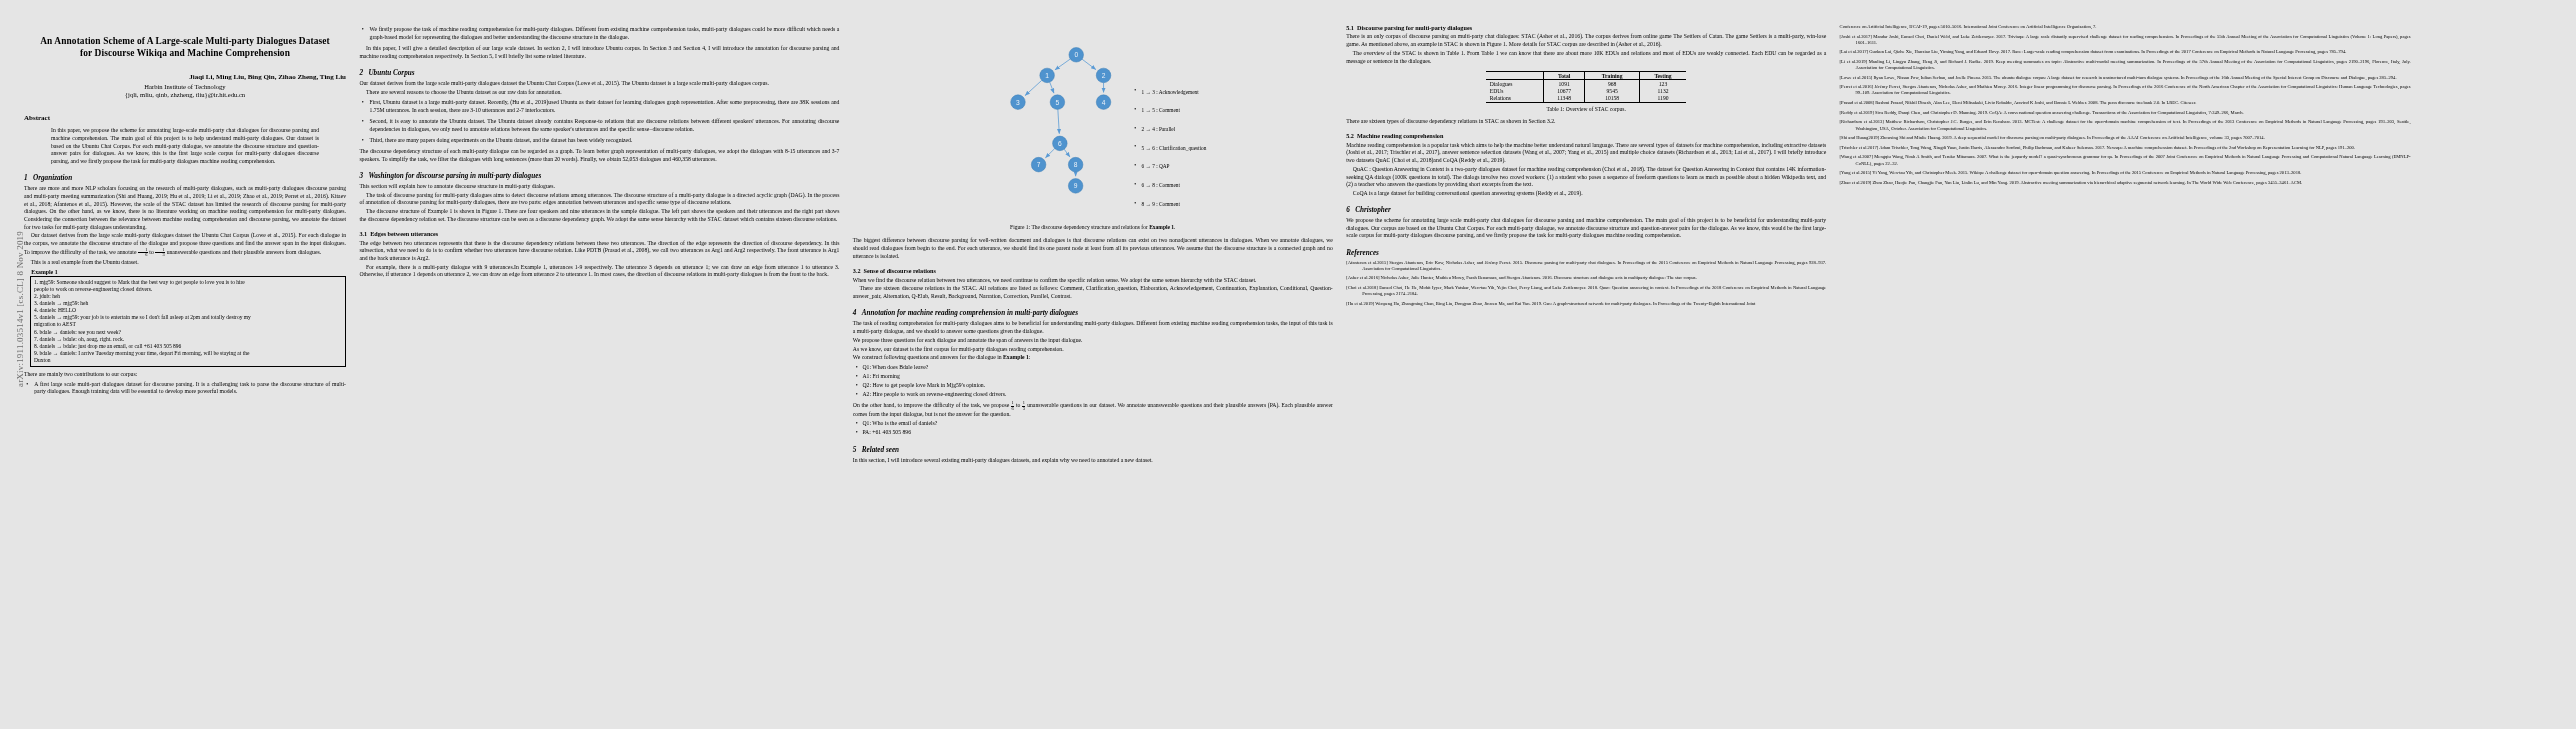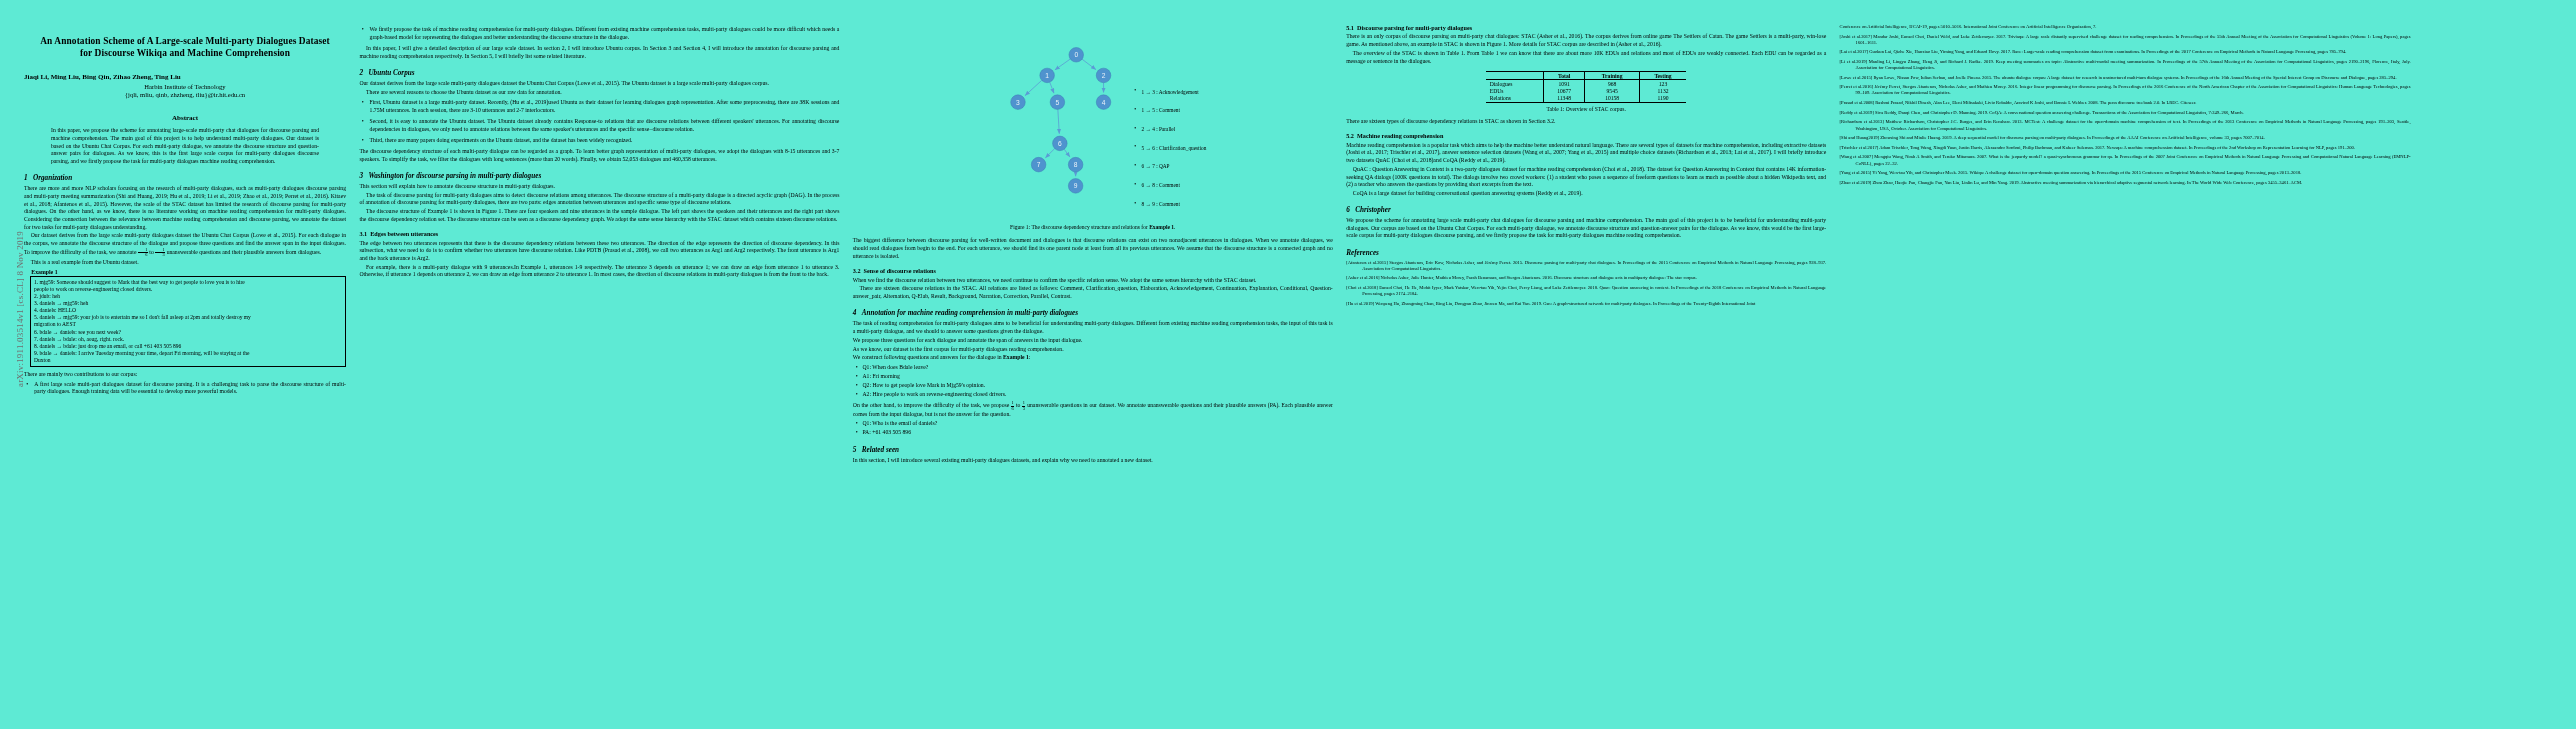--- a/index.html
+++ b/index.html
@@ -1,21 +1,21 @@
 <!DOCTYPE html>
 <html style="font-size:9.7px"><head>
 <meta charset="utf-8">
 <style>
   html,body{margin:0;padding:0;background:#ffffff;}
   body{
     width:2576px;height:729px;overflow:hidden;
     font-family:"Liberation Serif", serif;
     color:#000;
   }
-  .page{position:relative;width:2576px;height:729px;background:#5eead4;}
+  .page{position:relative;width:2576px;height:729px;background:#e5e5e5;}
 
   
   .arxiv-stamp{
     position:absolute;left:-108px;top:304px;width:255px;
     transform:rotate(-90deg);transform-origin:center center;
     font-family:"Liberation Serif",serif;
     font-size:9px;letter-spacing:0.2px;color:#6f6f6f;
     white-space:nowrap;text-align:center;
   }
 
@@ -26,25 +26,25 @@
   .col.c2{width:480px;}
   .col.c3{width:480px;}
   .col.c4{width:480px;}
   .col.c5{width:571px;}
 
   
   .title{
     font-size:9.4px;font-weight:bold;text-align:center;line-height:1.32;
     margin:11px 0 0 0;letter-spacing:0.1px;
   }
-  .authors{font-size:7px;font-weight:bold;text-align:left;margin-top:13.4px;}
+  .authors{font-size:7px;font-weight:bold;text-align:right;margin-top:13.4px;}
   .affil{font-size:6.6px;text-align:center;margin-top:1.8px;}
   .email{font-size:6.6px;text-align:center;margin-top:1.2px;}
 
-  .abshead{font-size:7px;font-weight:bold;text-align:center;margin-top:16px;}
+  .abshead{font-size:7px;font-weight:bold;margin-top:16px;}
   .absbody{font-size:5.7px;line-height:1.36;text-align:justify;
            margin:4.9px 27px 0 27px;}
 
   h2.sec{font-size:7.2px;font-weight:bold;margin:8.5px 0 3px 0;font-style:italic;}
   h3.sub{font-size:6.2px;font-weight:bold;margin:6.7px 0 2.4px 0;}
 
   p.body{font-size:5.7px;line-height:1.345;text-align:justify;margin:0 0 1.2px 0;
          text-indent:6.7px;}
   p.body.noind{text-indent:0;}
 

